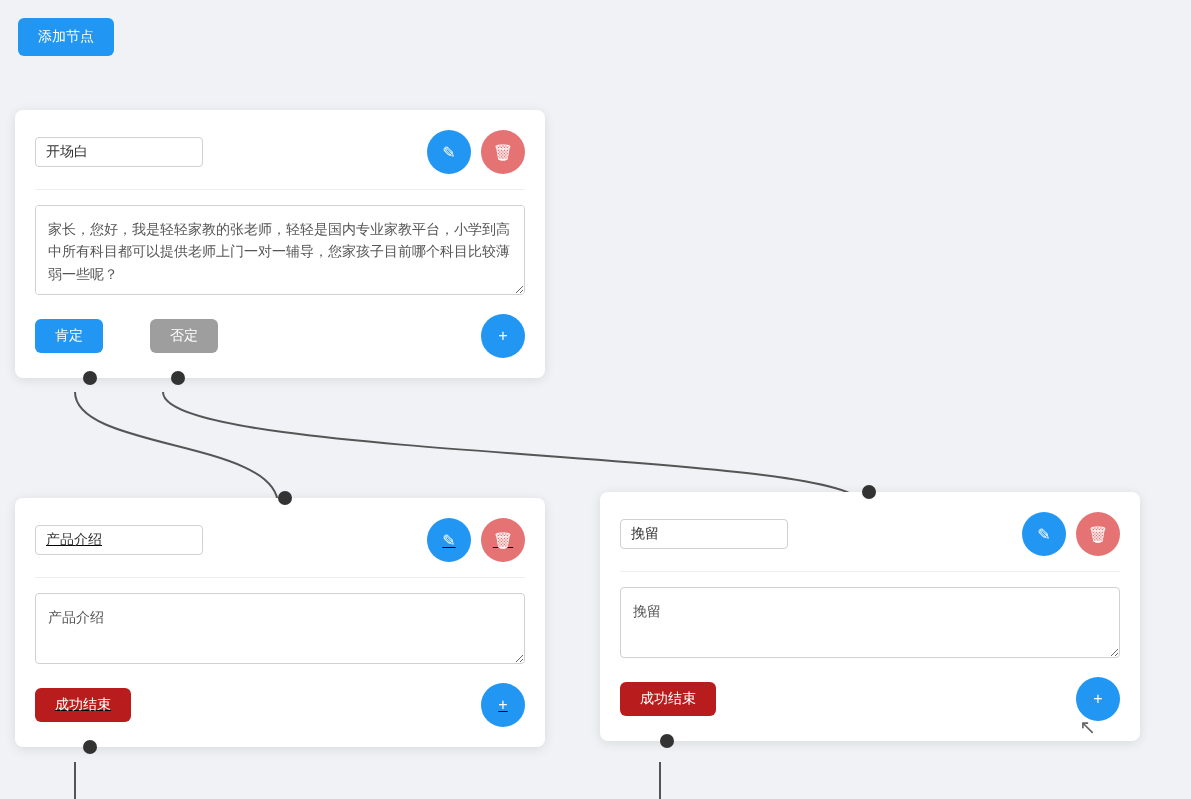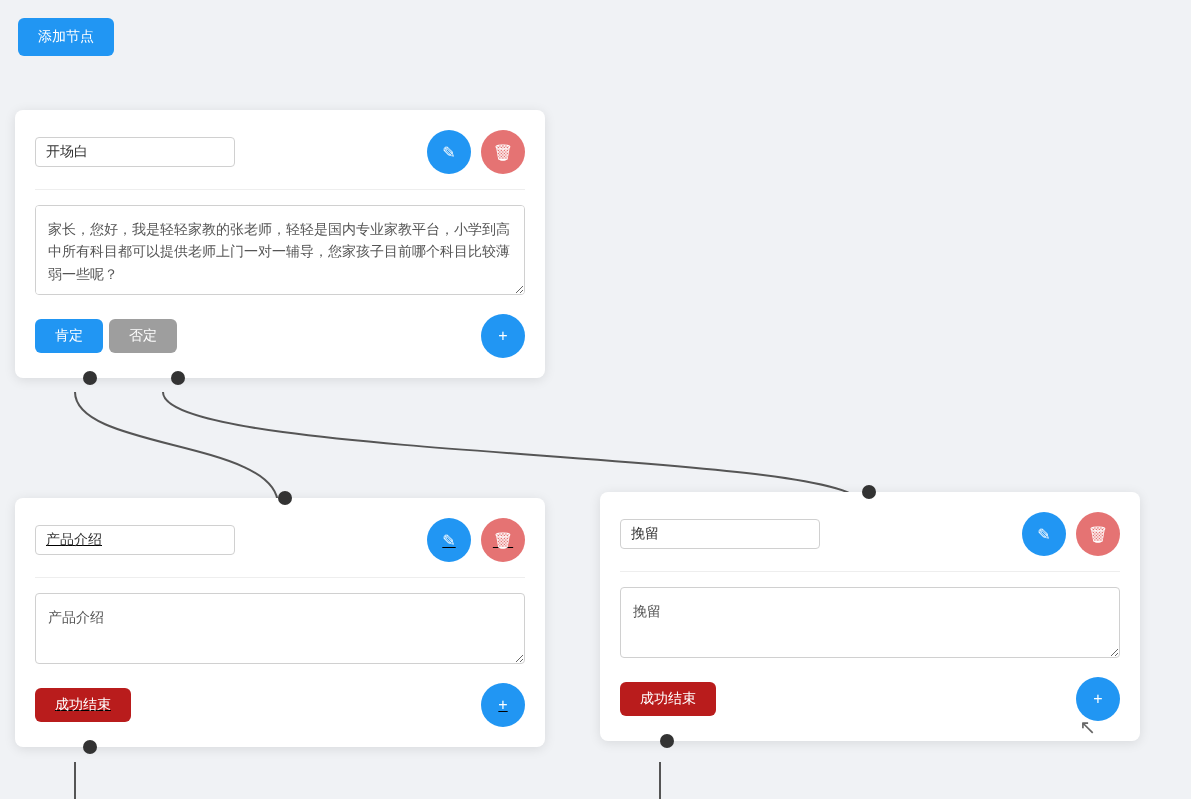--- a/index.html
+++ b/index.html
@@ -58,21 +58,21 @@
       justify-content: space-between;
       margin-bottom: 15px;
     }
 
     .card-title-input {
       border: 1px solid #d0d0d0;
       border-radius: 4px;
       padding: 6px 10px;
       font-size: 14px;
       color: #333;
-      width: 200px;
+      width: 168px;
       outline: none;
     }
 
     .card-actions {
       display: flex;
       gap: 10px;
     }
 
     .action-btn {
       width: 44px;
@@ -107,34 +107,34 @@
 
     .card-footer {
       display: flex;
       align-items: center;
       justify-content: space-between;
       margin-top: 15px;
     }
 
     .footer-buttons {
       display: flex;
-      gap: 6px;
+      gap: 23px;
     }
 
     .tag-btn {
       padding: 8px 20px;
       border-radius: 6px;
       border: none;
       cursor: pointer;
       font-size: 14px;
       color: white;
     }
 
     .btn-affirm { background: #2196f3; }
-    .btn-negate { background: #9e9e9e; }
+    .btn-negate { background: #9e9e9e; margin-left: 24px; }
     .btn-success { background: #b91c1c; }
 
     .connector-dot {
       width: 14px;
       height: 14px;
       background: #333;
       border-radius: 50%;
       position: absolute;
     }
 

